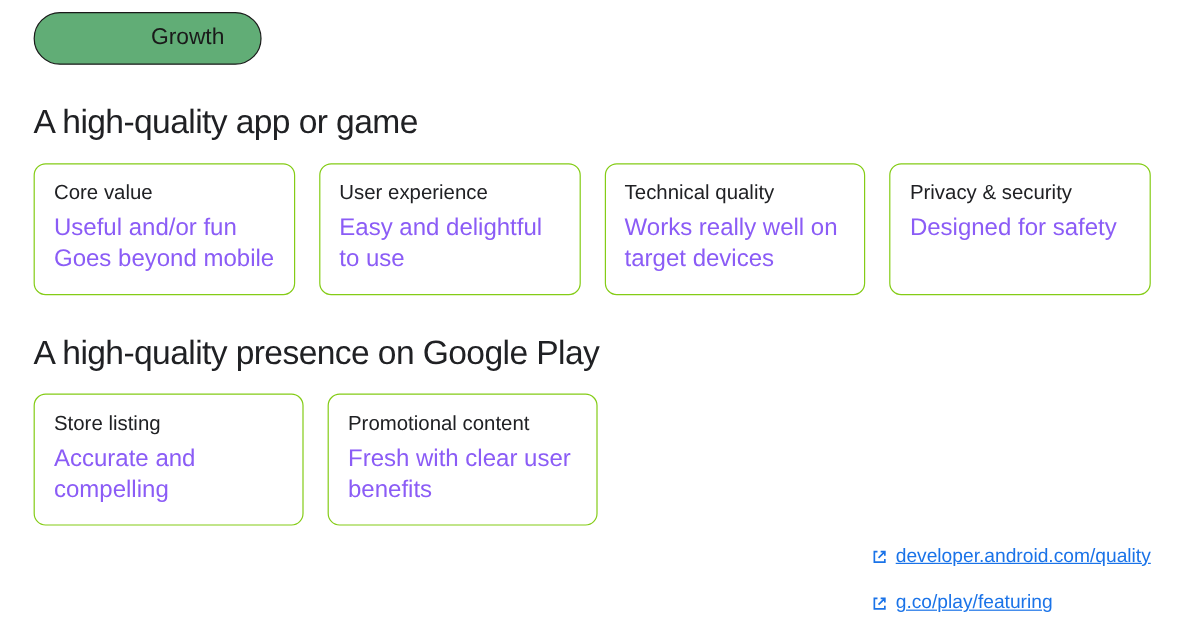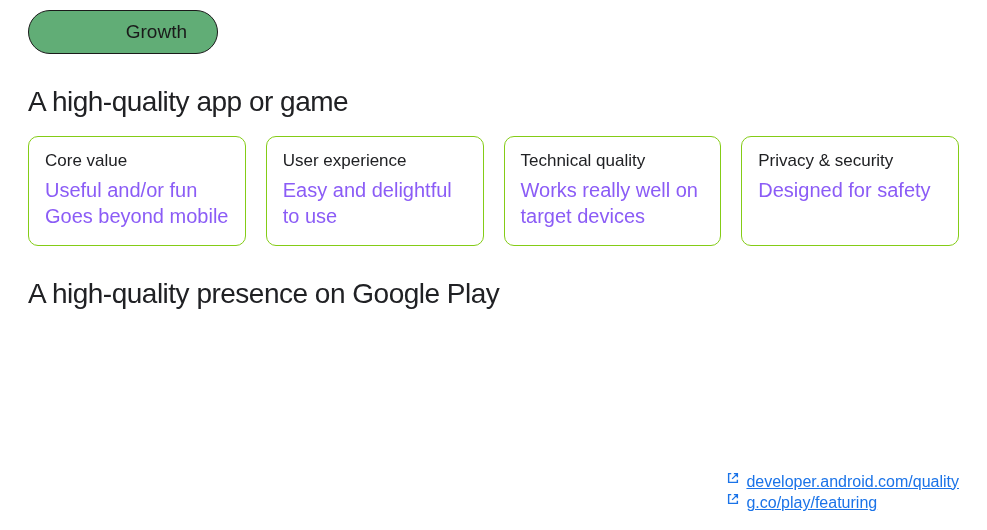--- a/index.html
+++ b/index.html
@@ -35,21 +35,21 @@
   .card-title { font-size: 17px; font-weight: 500; color: #202124; margin-bottom: 6px; }
   .card-body { font-size: 20px; font-weight: 400; color: #8b5cf6; line-height: 1.3; white-space: pre-line; }
   .links {
     position: absolute;
     right: 28px;
     bottom: 16px;
     font-size: 16px;
     line-height: 1.35;
     text-align: left;
   }
-  .link-row { display: flex; align-items: flex-start; gap: 6px; }
+  .link-row { display: flex; align-items: center; gap: 6px; margin-top: 18px; }
   .link-row a { color: #1a73e8; text-decoration: underline; }
   .ext-icon { width: 14px; height: 14px; flex: none; }
   .ext-icon path { fill: none; stroke: #1a73e8; stroke-width: 1.6; }
 </style>
 </head>
 <body>
 
 <div class="slide">
 
   <span class="pill" style="background:#61ad76;color:#1a1a1a;">Growth</span>
@@ -69,20 +69,30 @@
       <div class="card-title">Technical quality</div>
       <div class="card-body">Works really well on target devices</div>
     </div>
     <div class="card">
       <div class="card-title">Privacy &amp; security</div>
       <div class="card-body">Designed for safety</div>
     </div>
   </div>
 
   <h1 class="heading">A high-quality presence on Google Play</h1>
+  <div class="row" style="max-width: 470px;">
+    <div class="card">
+      <div class="card-title">Store listing</div>
+      <div class="card-body">Accurate and compelling</div>
+    </div>
+    <div class="card">
+      <div class="card-title">Promotional content</div>
+      <div class="card-body">Fresh with clear user benefits</div>
+    </div>
+  </div>
 
   <div class="links">
     <div class="link-row">
       <svg class="ext-icon" viewBox="0 0 16 16">
         <path d="M6 3H3v10h10V10M9 3h4v4M13 3L7 9"></path>
       </svg>
       <a href="#">developer.android.com/quality</a>
     </div>
     <div class="link-row">
       <svg class="ext-icon" viewBox="0 0 16 16">

